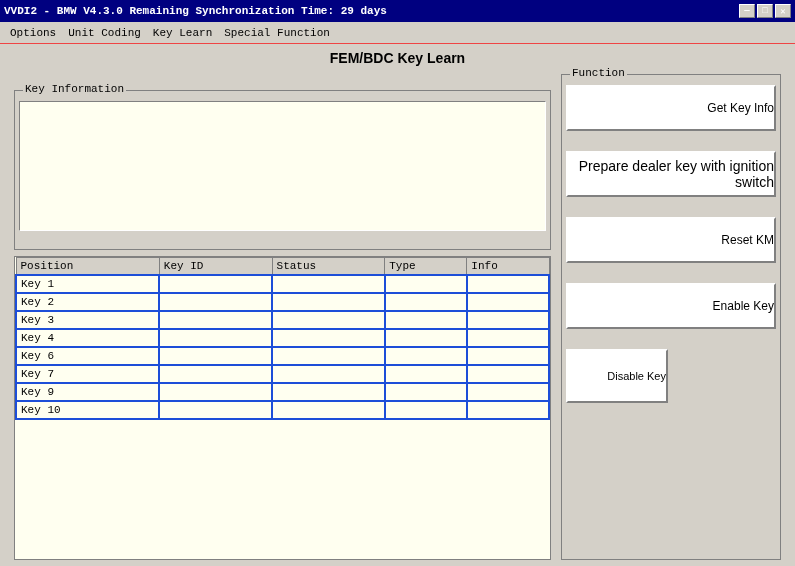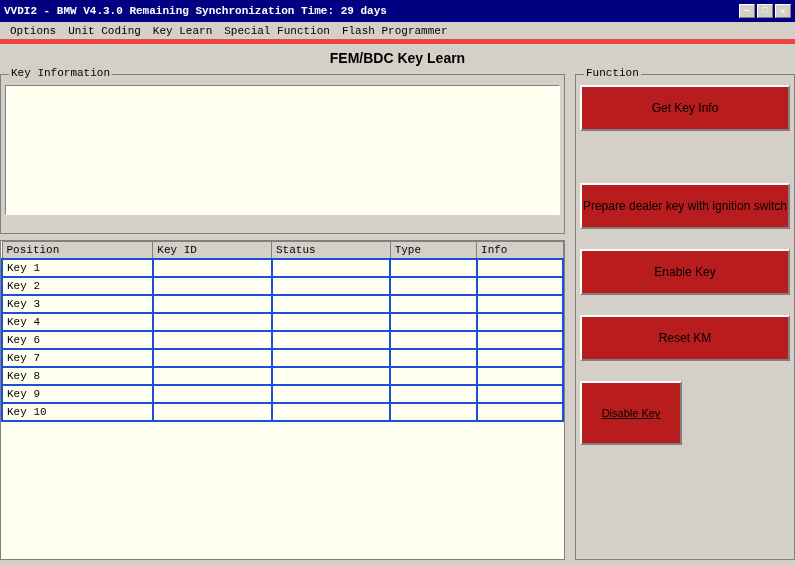--- a/index.html
+++ b/index.html
@@ -46,32 +46,32 @@
     }
 
     
     .menu-bar {
       background: #d4d0c8;
       display: flex;
       gap: 0px;
       padding: 2px 4px;
       height: 22px;
       align-items: center;
-      border-bottom: 5px solid #ef4444;
+      border-bottom: 1px solid #ef4444;
     }
     .menu-item {
       padding: 2px 6px;
       font-size: 11px;
       cursor: pointer;
       color: #000000;
     }
 
     
     .main-content {
-      padding: 6px 0;
+      padding: 6px 14px;
       height: calc(566px - 44px);
       display: flex;
       flex-direction: column;
     }
 
     .page-title {
       text-align: center;
       font-size: 14px;
       font-weight: bold;
       margin-bottom: 8px;
@@ -83,20 +83,21 @@
       gap: 10px;
       flex: 1;
     }
 
     
     .left-panel {
       flex: 1;
       display: flex;
       flex-direction: column;
       gap: 6px;
+      margin-top: 16px;
     }
 
     .group-box {
       border: 1px solid #808080;
       background: #d4d0c8;
       position: relative;
     }
     .group-box-label {
       position: absolute;
       top: -8px;
@@ -178,59 +179,57 @@
       top: -8px;
       left: 8px;
       background: #d4d0c8;
       padding: 0 2px;
       font-size: 11px;
     }
 
     .func-btn {
       width: 210px;
       height: 46px;
-      background: #b91c1c;
+      background: #ffffff;
       border: 2px solid;
       border-color: #ffffff #808080 #808080 #ffffff;
       font-size: 12px;
       font-family: Arial, sans-serif;
       cursor: pointer;
-      text-align: center;
+      text-align: right;
     }
 
     .btn-row {
       display: flex;
       gap: 6px;
       width: 210px;
     }
     .btn-row .func-btn {
       width: 102px;
-      height: 64px;
-      font-size: 11px;
-      text-decoration: underline;
+      height: 54px;
+      font-size: 11px;
     }
   </style>
 </head>
 <body>
 
 <div class="title-bar">
   <span class="title-bar-text">VVDI2 - BMW V4.3.0      Remaining Synchronization Time: 29 days</span>
   <div class="title-bar-buttons">
     <div class="title-bar-btn">—</div>
     <div class="title-bar-btn">□</div>
     <div class="title-bar-btn">✕</div>
   </div>
 </div>
 
 <div class="menu-bar">
 <div class="menu-item">Options</div>
     <div class="menu-item">Unit Coding</div>
     <div class="menu-item">Key Learn</div>
     <div class="menu-item">Special Function</div>
-    <div class="menu-item">Flash Programmer</div>
   </div>
 
 <div class="main-content">
   <div class="page-title">FEM/BDC Key Learn</div>
 
   <div class="content-area">
 
     <div class="left-panel">
 
       <div class="group-box key-info-group">
@@ -286,27 +285,20 @@
                 <td></td>
               </tr>
               <tr>
                 <td>Key 7</td>
                 <td></td>
                 <td></td>
                 <td></td>
                 <td></td>
               </tr>
               <tr>
-                <td>Key 8</td>
-                <td></td>
-                <td></td>
-                <td></td>
-                <td></td>
-              </tr>
-              <tr>
                 <td>Key 9</td>
                 <td></td>
                 <td></td>
                 <td></td>
                 <td></td>
               </tr>
               <tr>
                 <td>Key 10</td>
                 <td></td>
                 <td></td>
@@ -318,25 +310,25 @@
       </div>
     </div>
 
     <div class="right-panel">
       <div class="function-group">
         <span class="function-group-label">Function</span>
 
         <button class="func-btn">Get Key Info</button>
 
 
-        <button class="func-btn" style="font-size:12px;margin-top:32px;">Prepare dealer key with ignition switch</button>
+        <button class="func-btn" style="font-size:14px;">Prepare dealer key with ignition switch</button>
+
+        <button class="func-btn">Reset KM</button>
 
         <button class="func-btn">Enable Key</button>
-
-        <button class="func-btn">Reset KM</button>
 
         <div class="btn-row">
           <button class="func-btn">Disable Key</button>
         </div>
       </div>
     </div>
 
   </div>
 </div>
 

